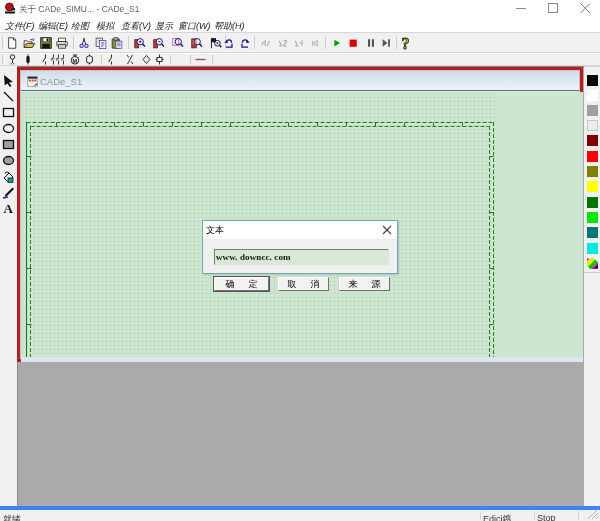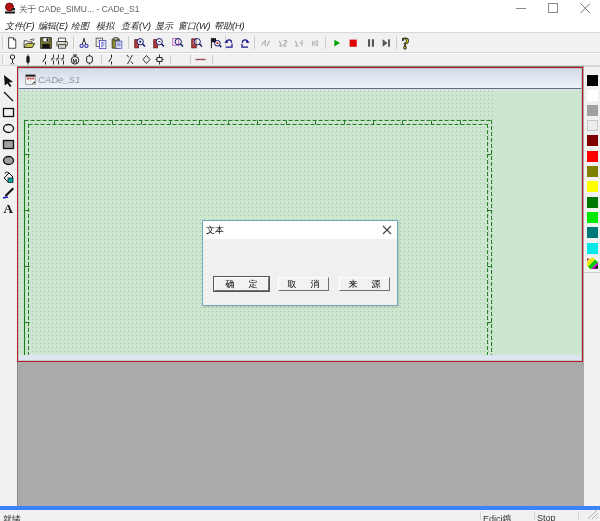--- a/index.html
+++ b/index.html
@@ -18,34 +18,34 @@
 .tsep { position:absolute; top:3px; bottom:3px; width:1px; background:#cdcdcd; }
 .ticon { position:absolute; top:4px; }
 #tb2 .ticon { top:0px; }
 #main { position:absolute; left:0; top:66px; width:600px; height:440px; background:#f1f1f1; }
 #leftbar { position:absolute; left:0; top:0; width:17px; height:440px; background:#f1f1f1; }
 #leftbar svg { position:absolute; left:2px; }
 #mdi { position:absolute; left:17px; top:0; width:567px; height:440px; background:#aaaaaa; border-left:1px solid #898989; border-top:1px solid #898989; }
 #palette { position:absolute; left:584px; top:0; width:16px; height:440px; background:#f1f1f1; border-top:1px solid #d8d8d8; }
 .swatch { position:absolute; left:3px; width:11px; height:11px; }
 #palbottom { position:absolute; left:0px; top:205px; width:16px; height:1px; background:#cdcdcd; }
-#child { position:absolute; left:-1px; top:0px; width:566px; height:295px; background:#dbe3ec; border:1px solid #b91c1c; box-shadow: inset 0 0 0 1px #bac5d0; font-style: italic; }
+#child { position:absolute; left:-1px; top:0px; width:566px; height:295px; background:#dbe3ec; border:3px solid #b91c1c; box-shadow: inset 0 0 0 1px #bac5d0; }
 #ctitle { position:absolute; left:1px; top:1px; right:1px; height:20px; background:linear-gradient(#d2dce7,#eef3f8); border-bottom:1px solid #5f6e7c; }
 #ctext { position:absolute; left:19px; top:5px; font-size:9.5px; color:#8e959d; }
 #canvas { position:absolute; left:1px; top:22px; width:562px; height:265px; background:#cde6d0; overflow:hidden; }
 #dots { position:absolute; left:0px; top:0px; }
 #pageborder { position:absolute; left:0; top:0; }
 #cbottomstrip { position:absolute; left:1px; top:287px; width:562px; height:5px; background:#dce5f0; }
 #statusbar { position:absolute; left:0; top:506px; width:600px; height:15px; background:#f1f1f1; border-top:4px solid #3b82f6; font-size:9px; color:#333; }
 #st1 { position:absolute; left:3px; top:3px; }
 .stsep { position:absolute; top:1px; bottom:1px; width:1px; background:#d4d4d4; }
 #st2 { position:absolute; left:483px; top:3px; }
 #st3 { position:absolute; left:537px; top:3px; }
 #gripper { position:absolute; right:1px; bottom:1px; width:13px; height:13px; }
-#dialog { position:absolute; left:202px; top:220px; width:196px; height:86px; background:#f0f0f0; border:1px solid #70a8b6; box-shadow:1px 1px 2px rgba(0,0,0,0.15); }
+#dialog { position:absolute; left:202px; top:220px; width:196px; height:54px; background:#f0f0f0; border:1px solid #70a8b6; box-shadow:1px 1px 2px rgba(0,0,0,0.15); }
 #dtitle { position:absolute; left:0; top:0; right:0; height:18px; background:#ffffff; }
 #dtext { position:absolute; left:3px; top:2.5px; font-size:9px; color:#000; }
 #dclose { position:absolute; right:5px; top:4px; width:10px; height:10px; }
 #dfield { position:absolute; left:11px; top:28px; width:175px; height:16px; background:#d7e9d5; border-top:1px solid #7b7b7b; border-left:1px solid #7b7b7b; border-right:1px solid #e3e3e3; border-bottom:1px solid #e3e3e3; }
 #dfieldtext { position:absolute; left:1px; top:2px; font-family:"Liberation Serif", serif; font-weight:bold; font-size:9px; color:#151515; letter-spacing:0.1px;}
 .dbtn { position:absolute; top:56px; height:14px; background:#f2f2f2; border-top:1px solid #ffffff; border-left:1px solid #ffffff; border-right:1px solid #707070; border-bottom:1px solid #707070; font-size:9px; color:#000; display:flex; justify-content:center; align-items:center; gap:14px; line-height:1; }
 #btnok { left:11px; width:55px; outline:1px solid #555555; }
 #btncancel { left:75px; width:51px; }
 #btnsrc { left:136px; width:51px; }
 </style>
@@ -358,20 +358,23 @@
       <path d="M12 2 L2 12 M12 6 L6 12 M12 10 L10 12" stroke="#b0b0b0" stroke-width="1"></path>
     </svg>
 </div>
 <div id="dialog">
   <div id="dtitle">
     <span id="dtext">文本</span>
     <svg id="dclose" viewBox="0 0 10 10">
         <path d="M1 1 L9 9 M9 1 L1 9" stroke="#444" stroke-width="1.1"></path>
       </svg>
   </div>
+  <div id="dfield">
+      <span id="dfieldtext">www. downcc. com</span>
+    </div>
   <div class="dbtn" id="btnok">
       <span>确</span>
       <span>定</span>
     </div>
   <div class="dbtn" id="btncancel">
       <span>取</span>
       <span>消</span>
     </div>
   <div class="dbtn" id="btnsrc">
       <span>来</span>

